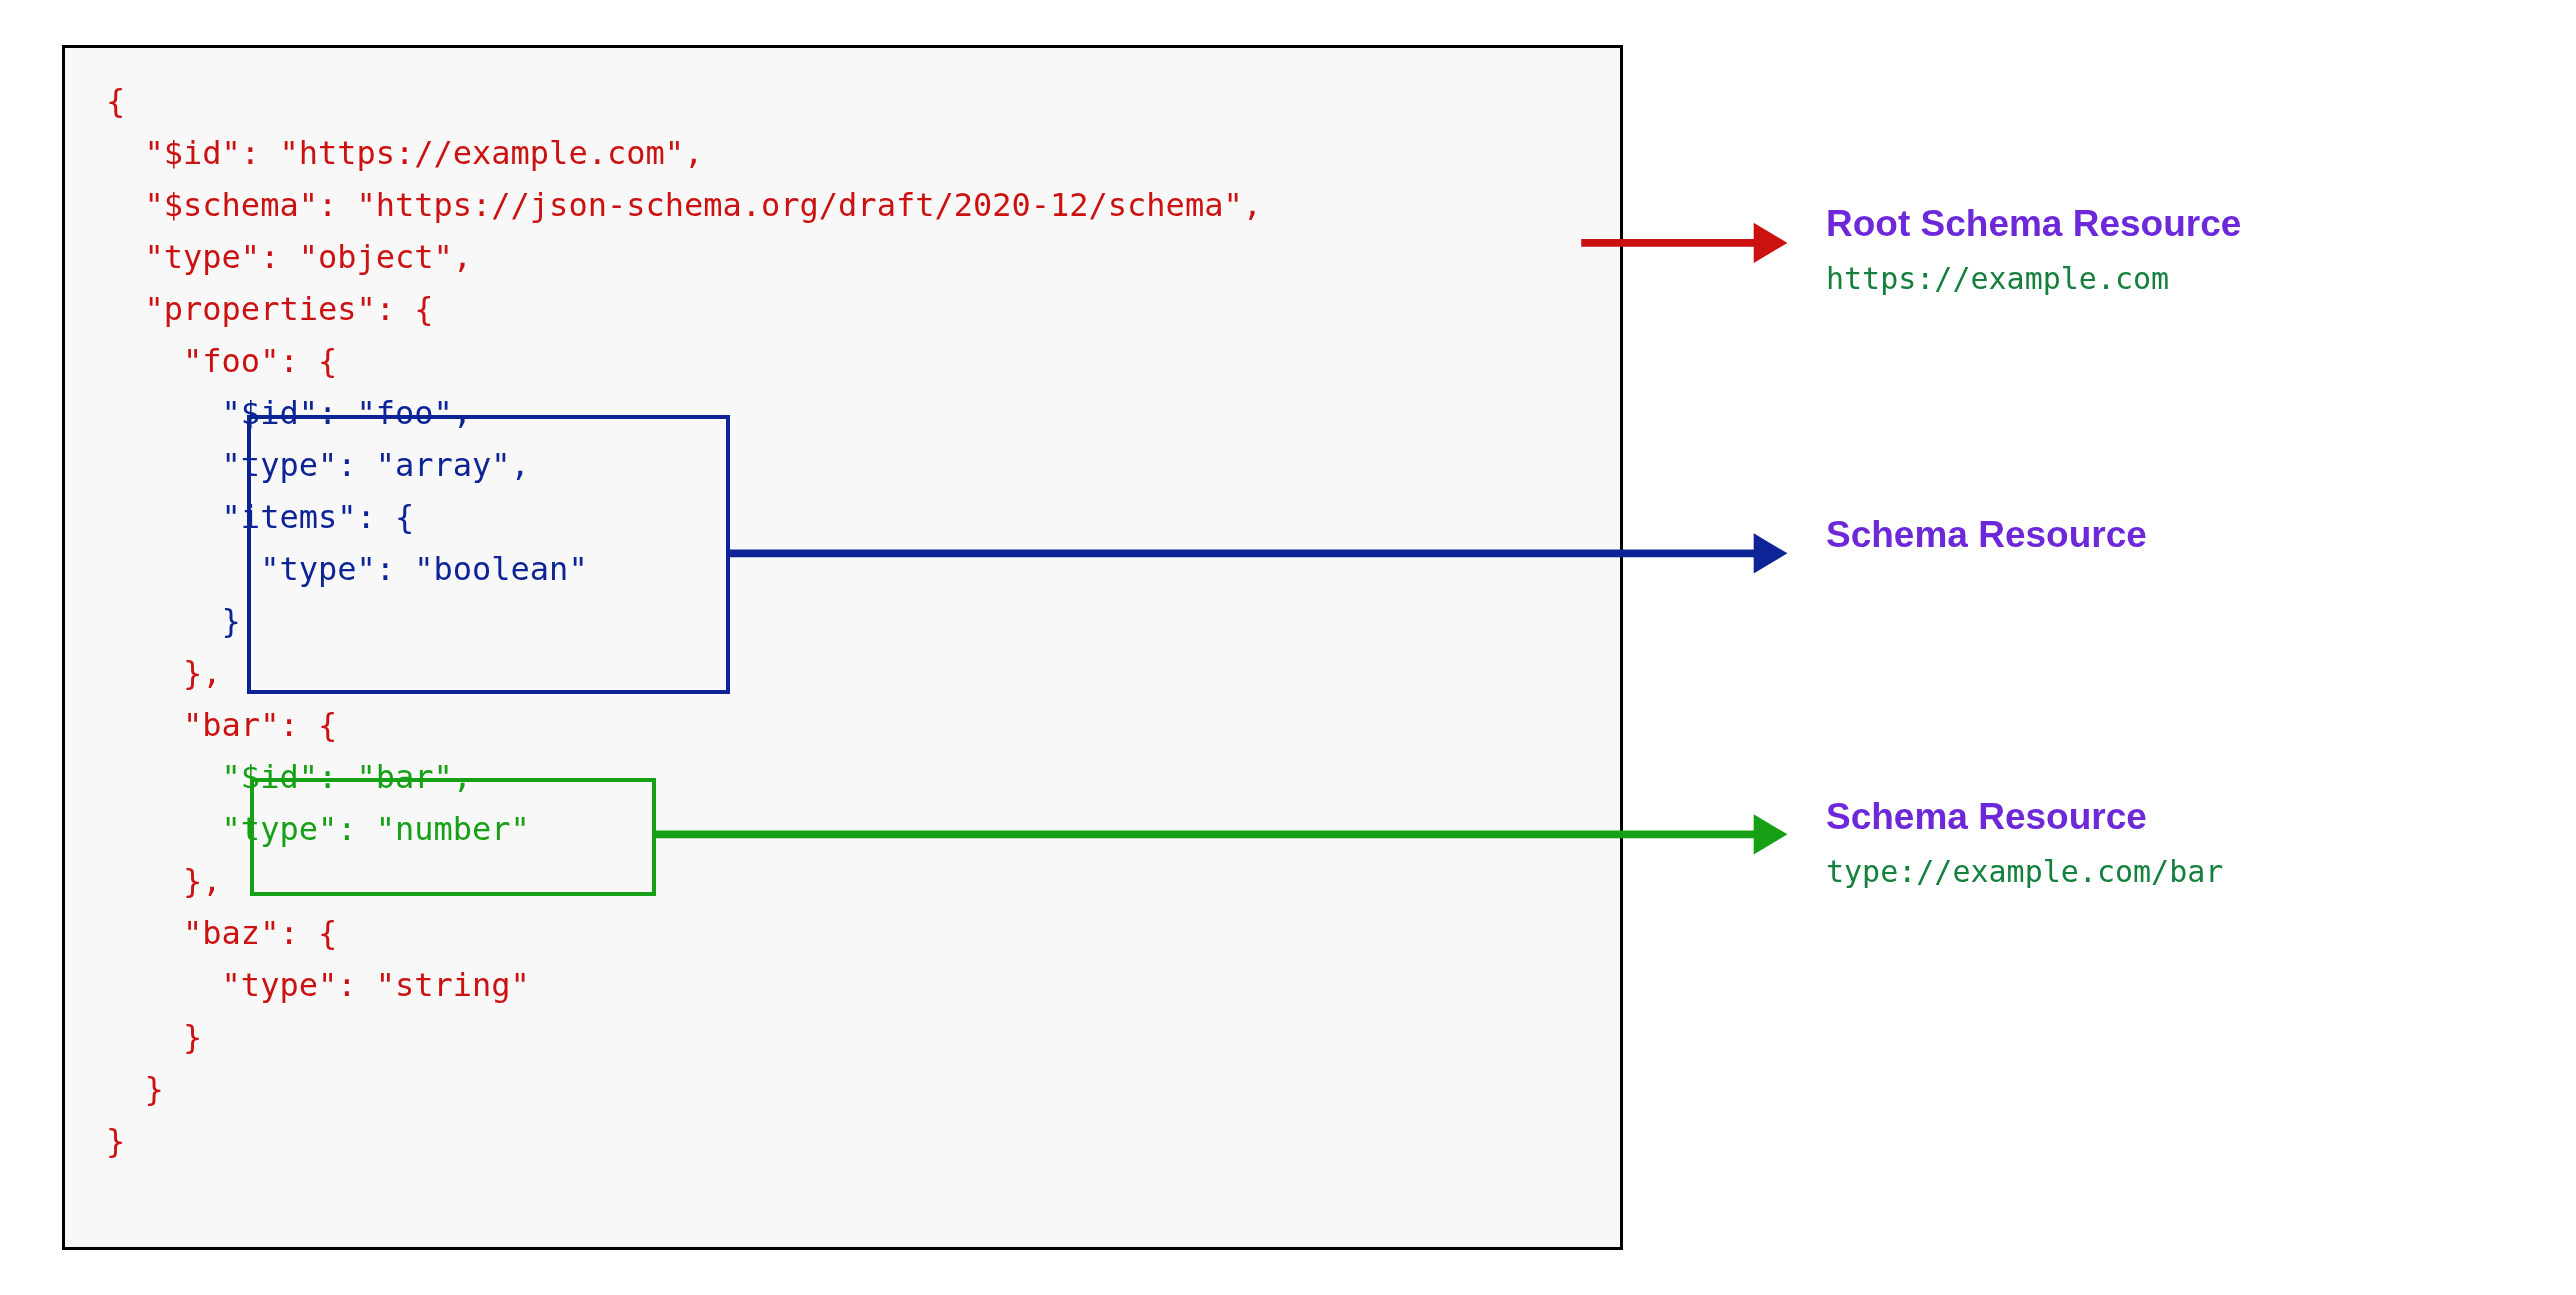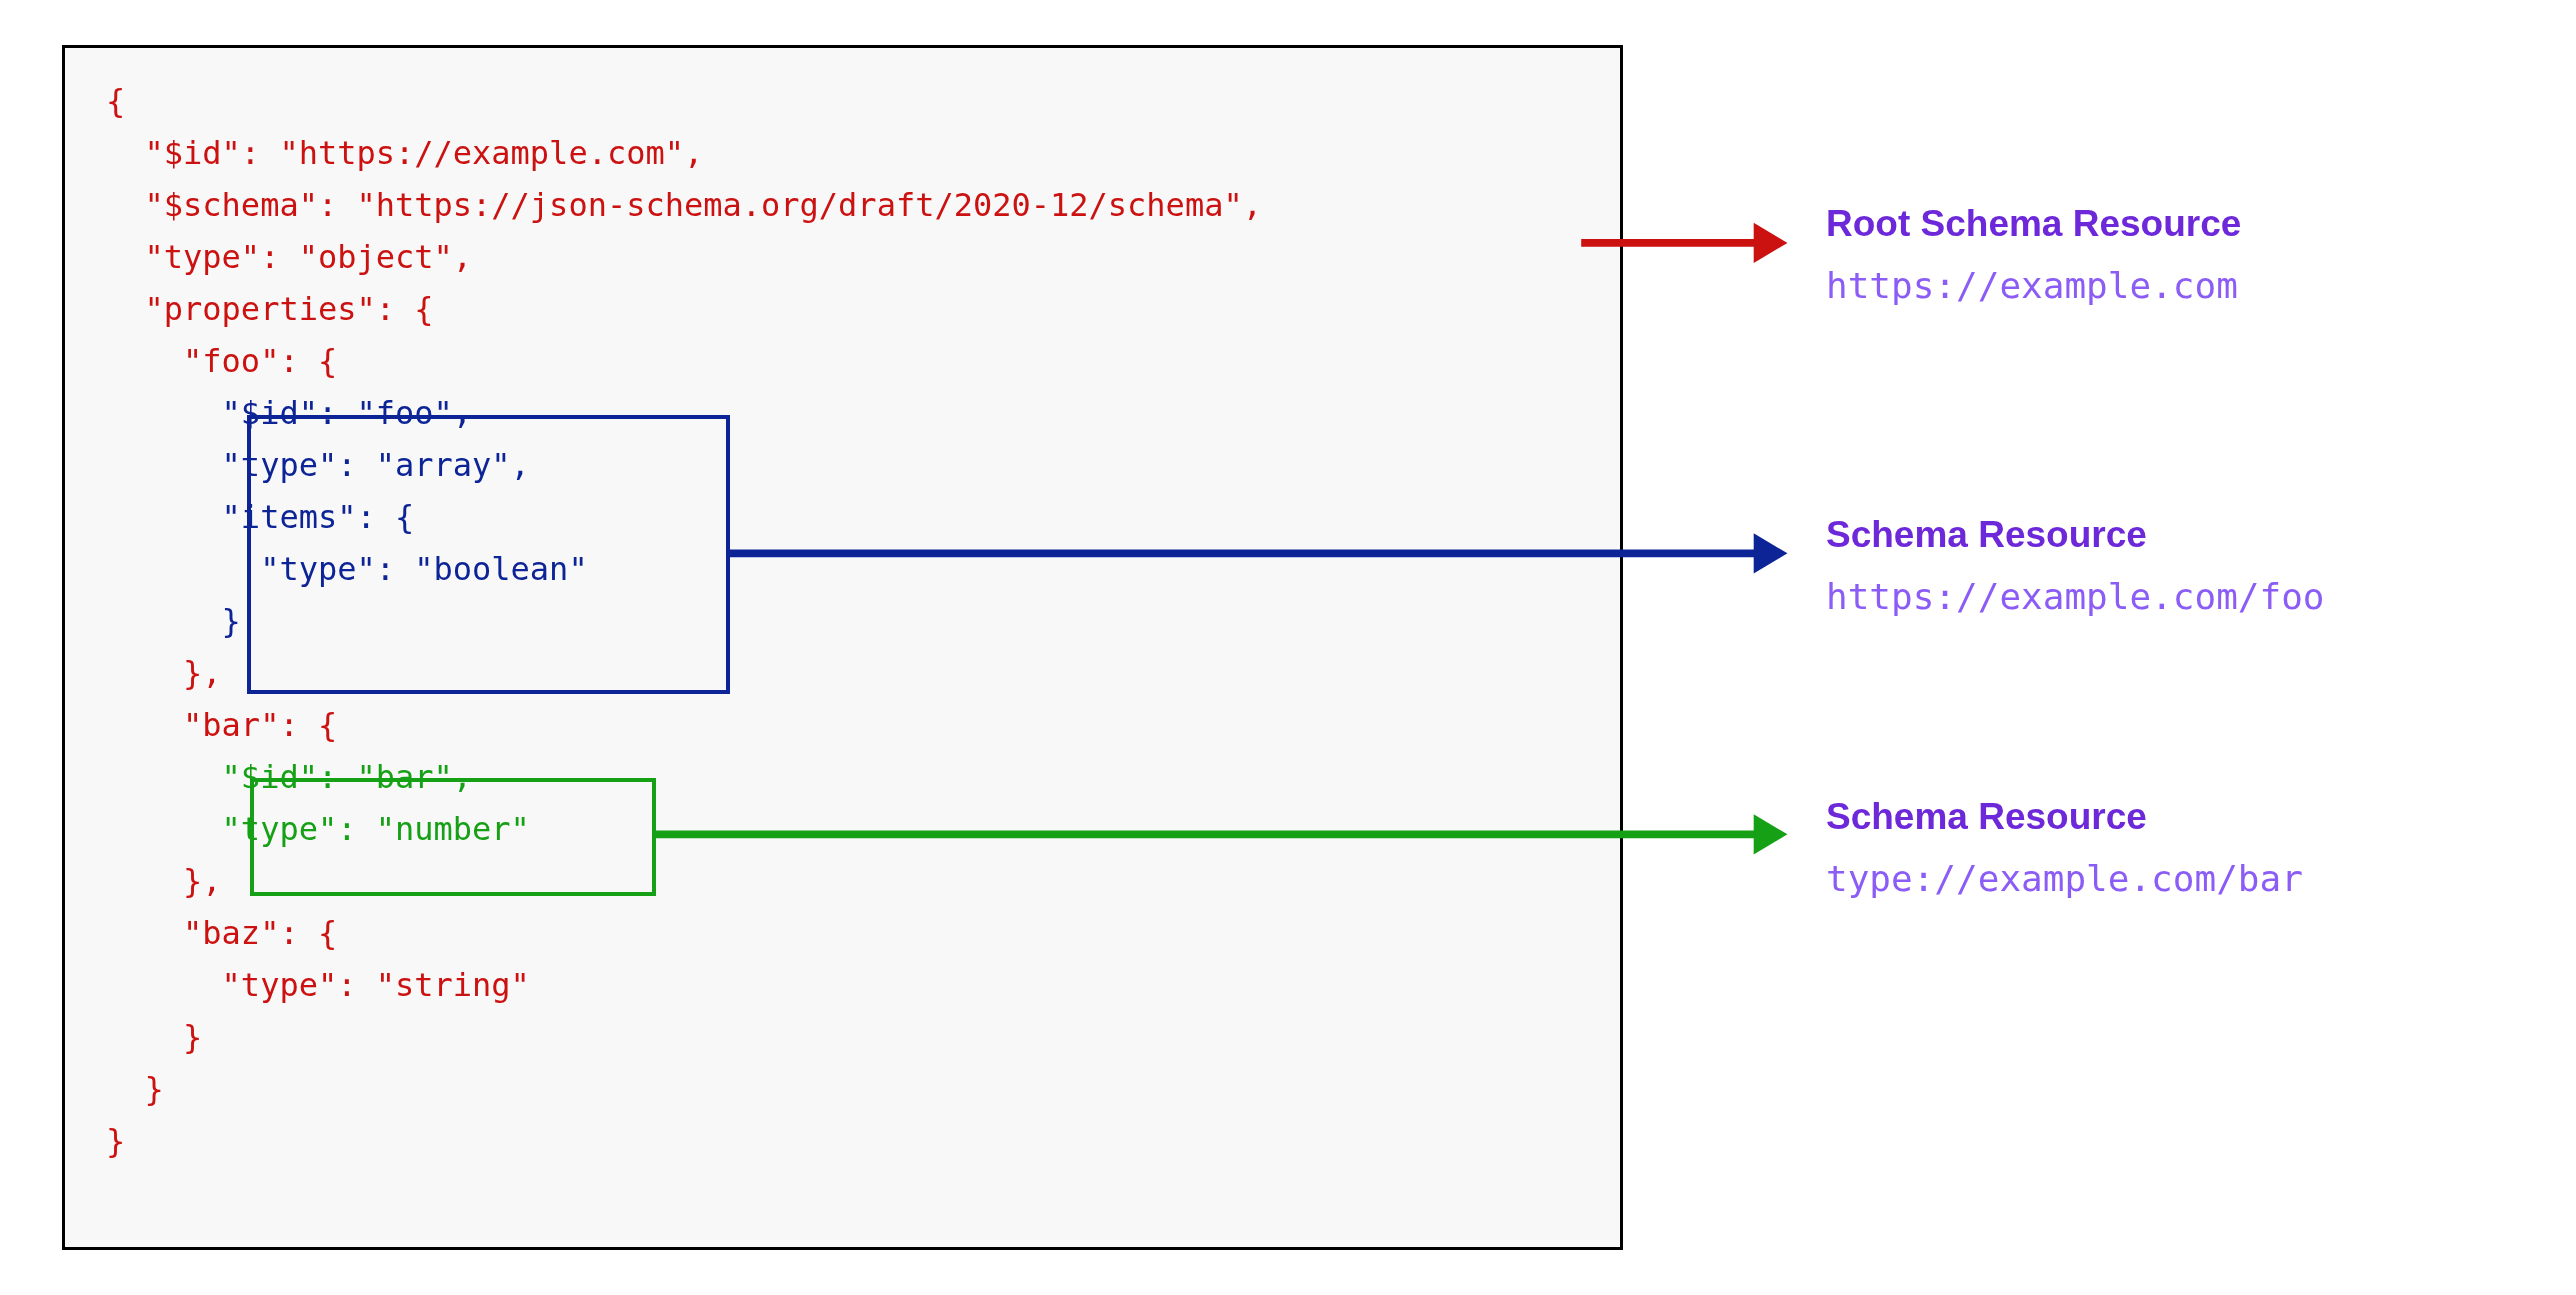--- a/index.html
+++ b/index.html
@@ -86,25 +86,25 @@
 
   .label-title {
     font-family: "Liberation Sans", sans-serif;
     font-weight: bold;
     font-size: 37px;
     line-height: 42px;
     color: #6d28d9;
     white-space: nowrap;
   }
   .label-url {
-    margin-top: 23px;
+    margin-top: 16px;
     font-family: "DejaVu Sans Mono", "Liberation Mono", monospace;
-    font-size: 36px;
+    font-size: 30px;
     line-height: 36px;
-    color: #8b5cf6;
+    color: #15803d;
     white-space: nowrap;
   }
 </style>
 </head>
 <body>
 
 <div id="code-panel">
 
   <pre id="code-block"><span class="ln c-red">{</span><span class="ln c-red">  "$id": "https://example.com",</span><span class="ln c-red">  "$schema": "https://json-schema.org/draft/2020-12/schema",</span><span class="ln c-red">  "type": "object",</span><span class="ln c-red">  "properties": {</span><span class="ln c-red">    "foo": {</span><span class="ln c-blue">      "$id": "foo",</span><span class="ln c-blue">      "type": "array",</span><span class="ln c-blue">      "items": {</span><span class="ln c-blue">        "type": "boolean"</span><span class="ln c-blue">      }</span><span class="ln c-red">    },</span><span class="ln c-red">    "bar": {</span><span class="ln c-green">      "$id": "bar",</span><span class="ln c-green">      "type": "number"</span><span class="ln c-red">    },</span><span class="ln c-red">    "baz": {</span><span class="ln c-red">      "type": "string"</span><span class="ln c-red">    }</span><span class="ln c-red">  }</span><span class="ln c-red">}</span></pre>
 
@@ -132,20 +132,19 @@
 
 </svg>
 
 <div class="label-group" id="label-root">
   <div class="label-title">Root Schema Resource</div>
   <div class="label-url">https://example.com</div>
 </div>
 
 <div class="label-group" id="label-foo">
   <div class="label-title">Schema Resource</div>
-  <div class="label-url">https://example.com/foo</div>
 </div>
 
 <div class="label-group" id="label-bar">
   <div class="label-title">Schema Resource</div>
   <div class="label-url">type://example.com/bar</div>
 </div>
 
 
 </body></html>

